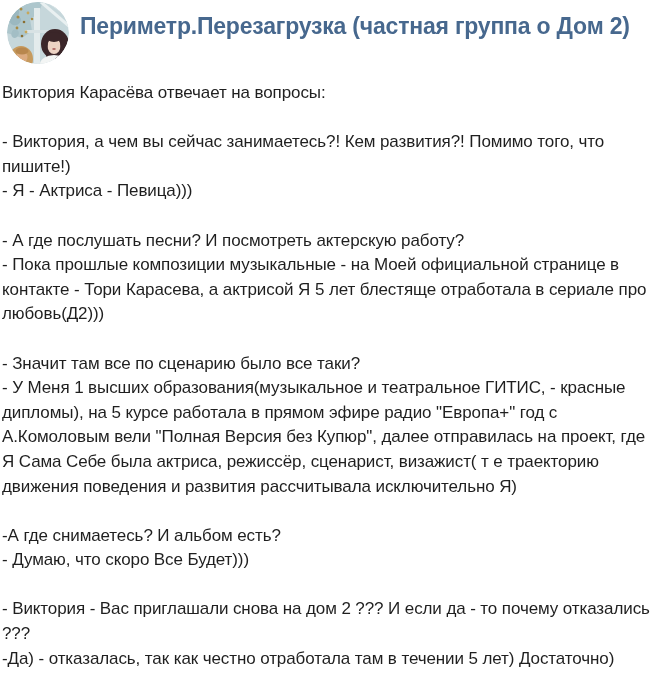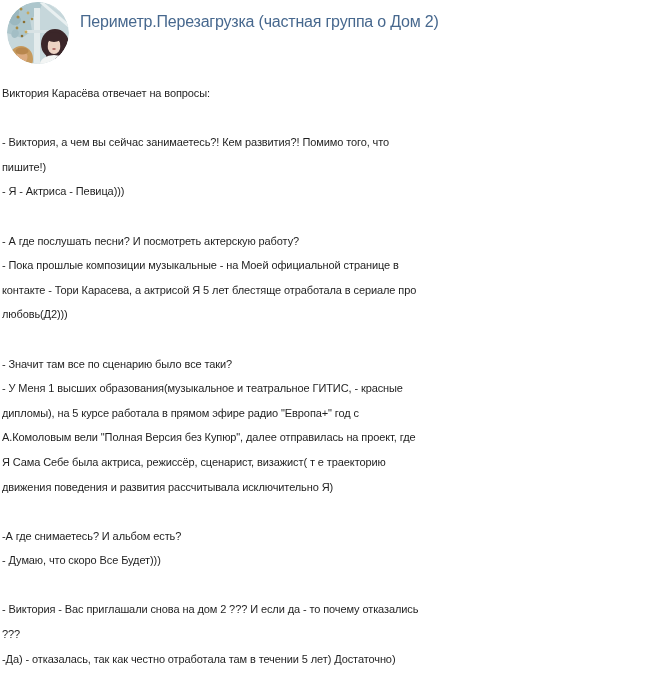--- a/index.html
+++ b/index.html
@@ -20,34 +20,34 @@
     height: 62px;
     border-radius: 50%;
     overflow: hidden;
     cursor: pointer;
   }
   .avatar svg { display: block; width: 62px; height: 62px; }
   .group-name {
     position: absolute;
     left: 80px;
     top: 13px;
-    font-size: 16px;
-    font-weight: normal;
+    font-size: 23px;
+    font-weight: bold;
     letter-spacing: -0.2px;
     color: var(--name-blue, #47688e);
     white-space: nowrap;
     cursor: pointer;
     text-decoration: none;
   }
   .post-text {
     position: absolute;
     left: 2px;
     top: 81px;
     width: 666px;
-    font-size: 11px;
+    font-size: 17px;
     line-height: 24.6px;
     letter-spacing: -0.1px;
     color: var(--body-text, #1f1f1f);
   }
   .post-text .line { white-space: nowrap; }
 </style>
 </head>
 <body>
 
 <div class="page">

